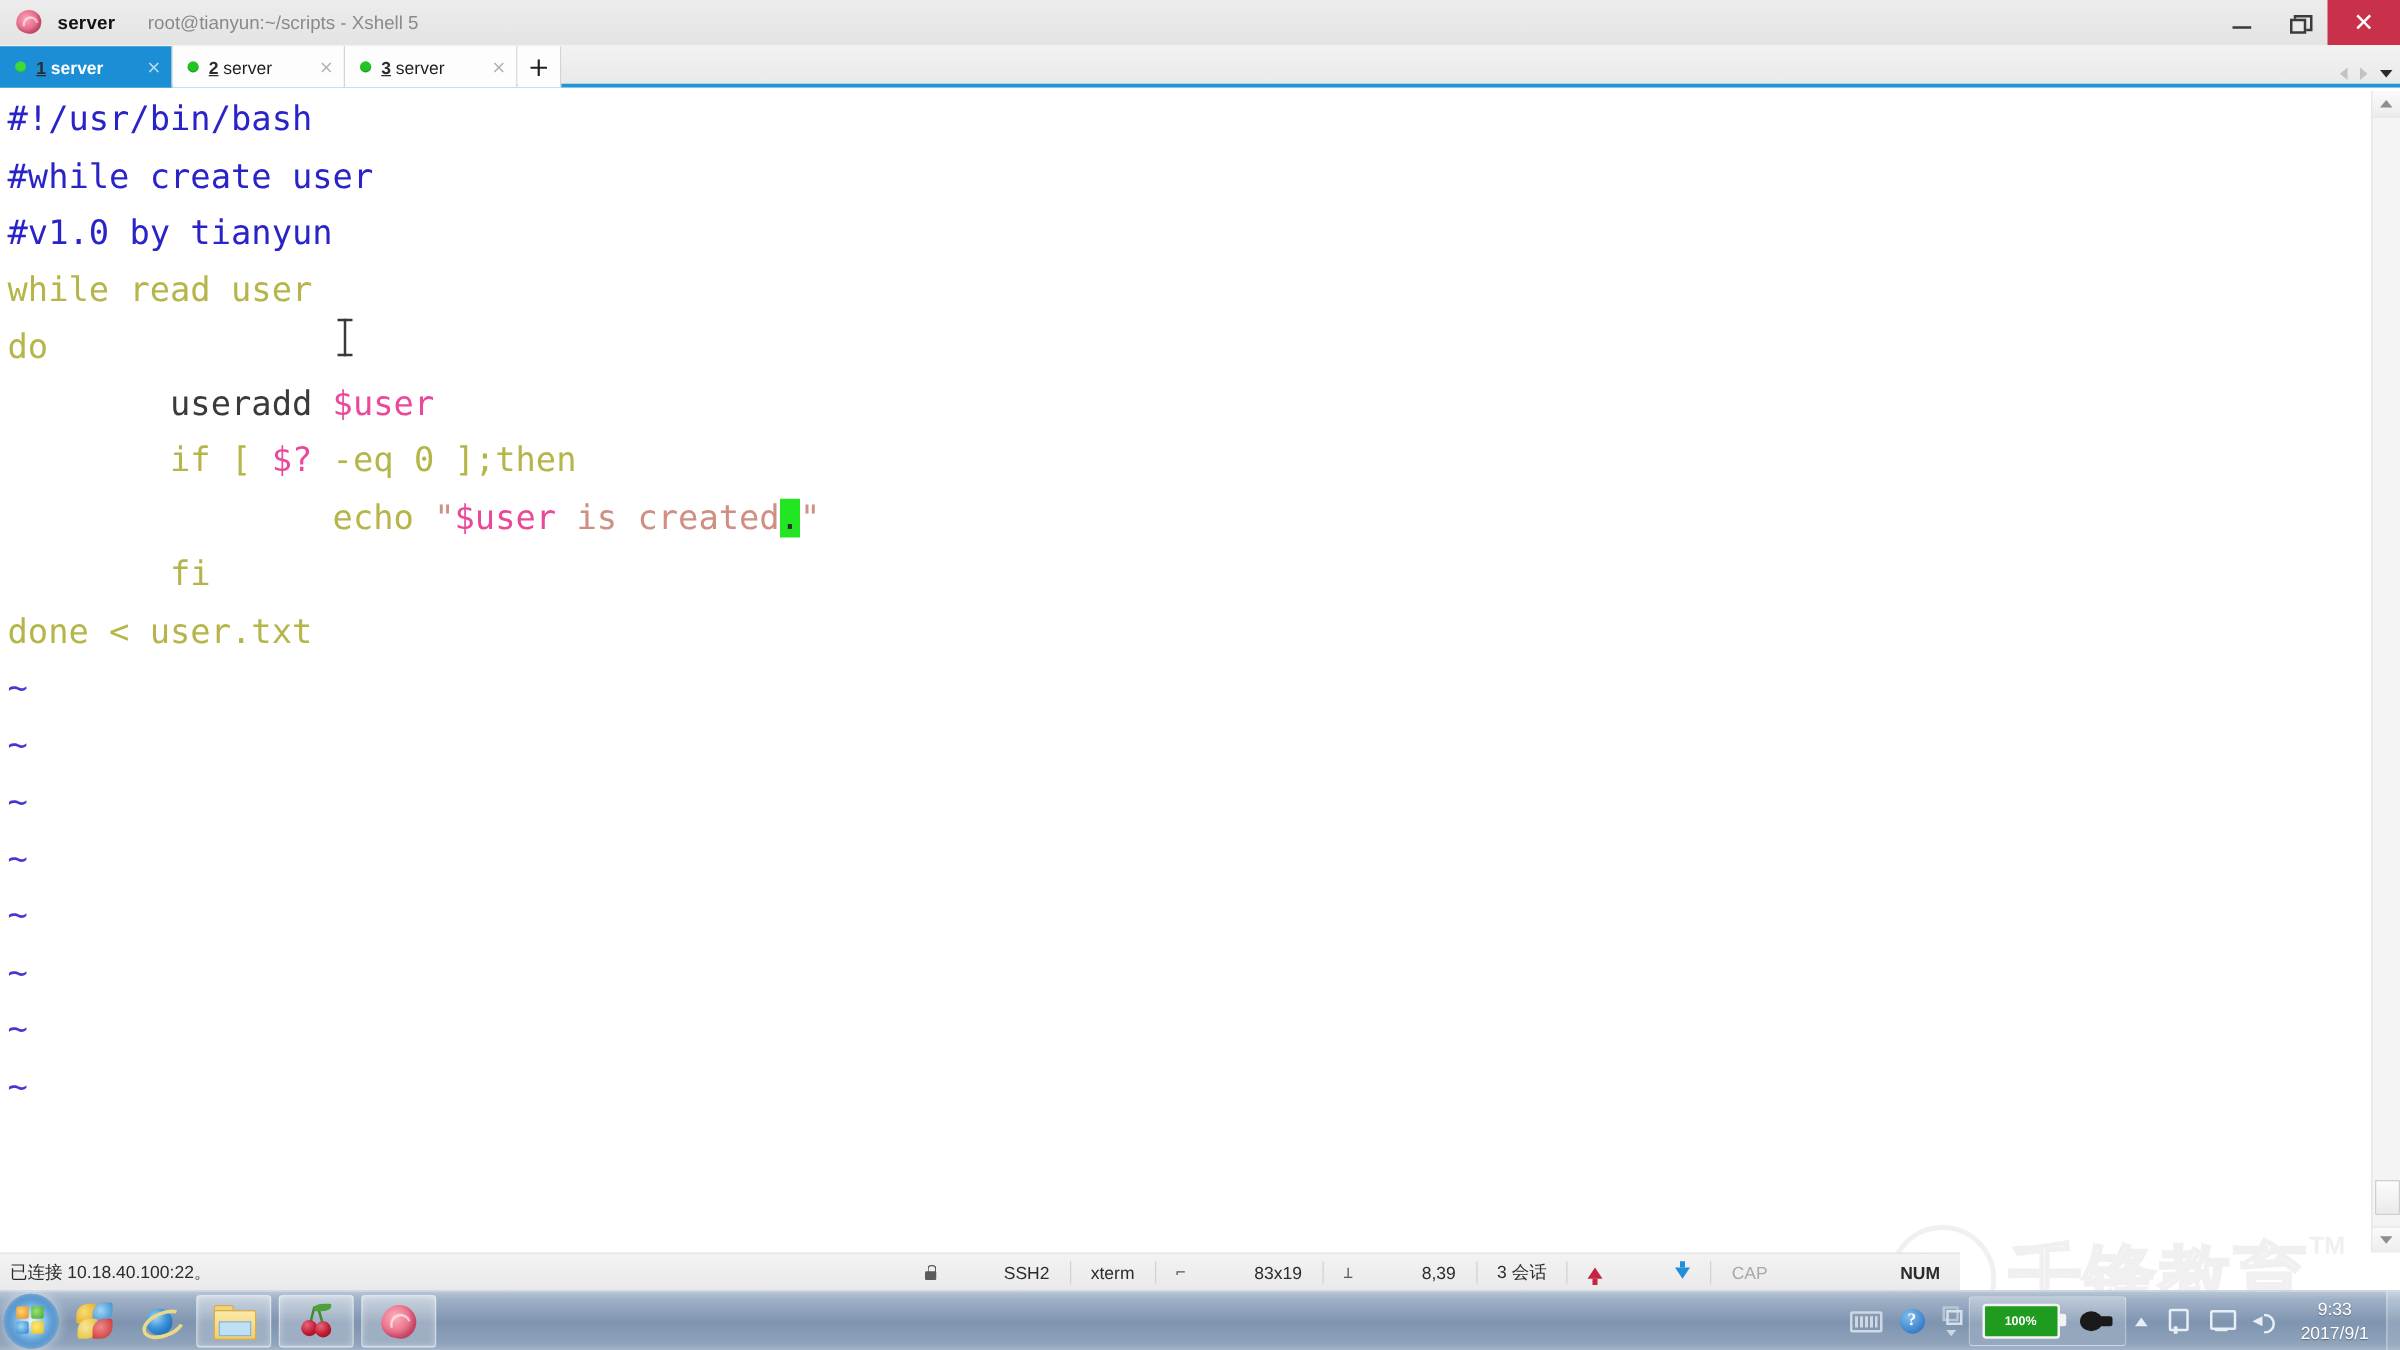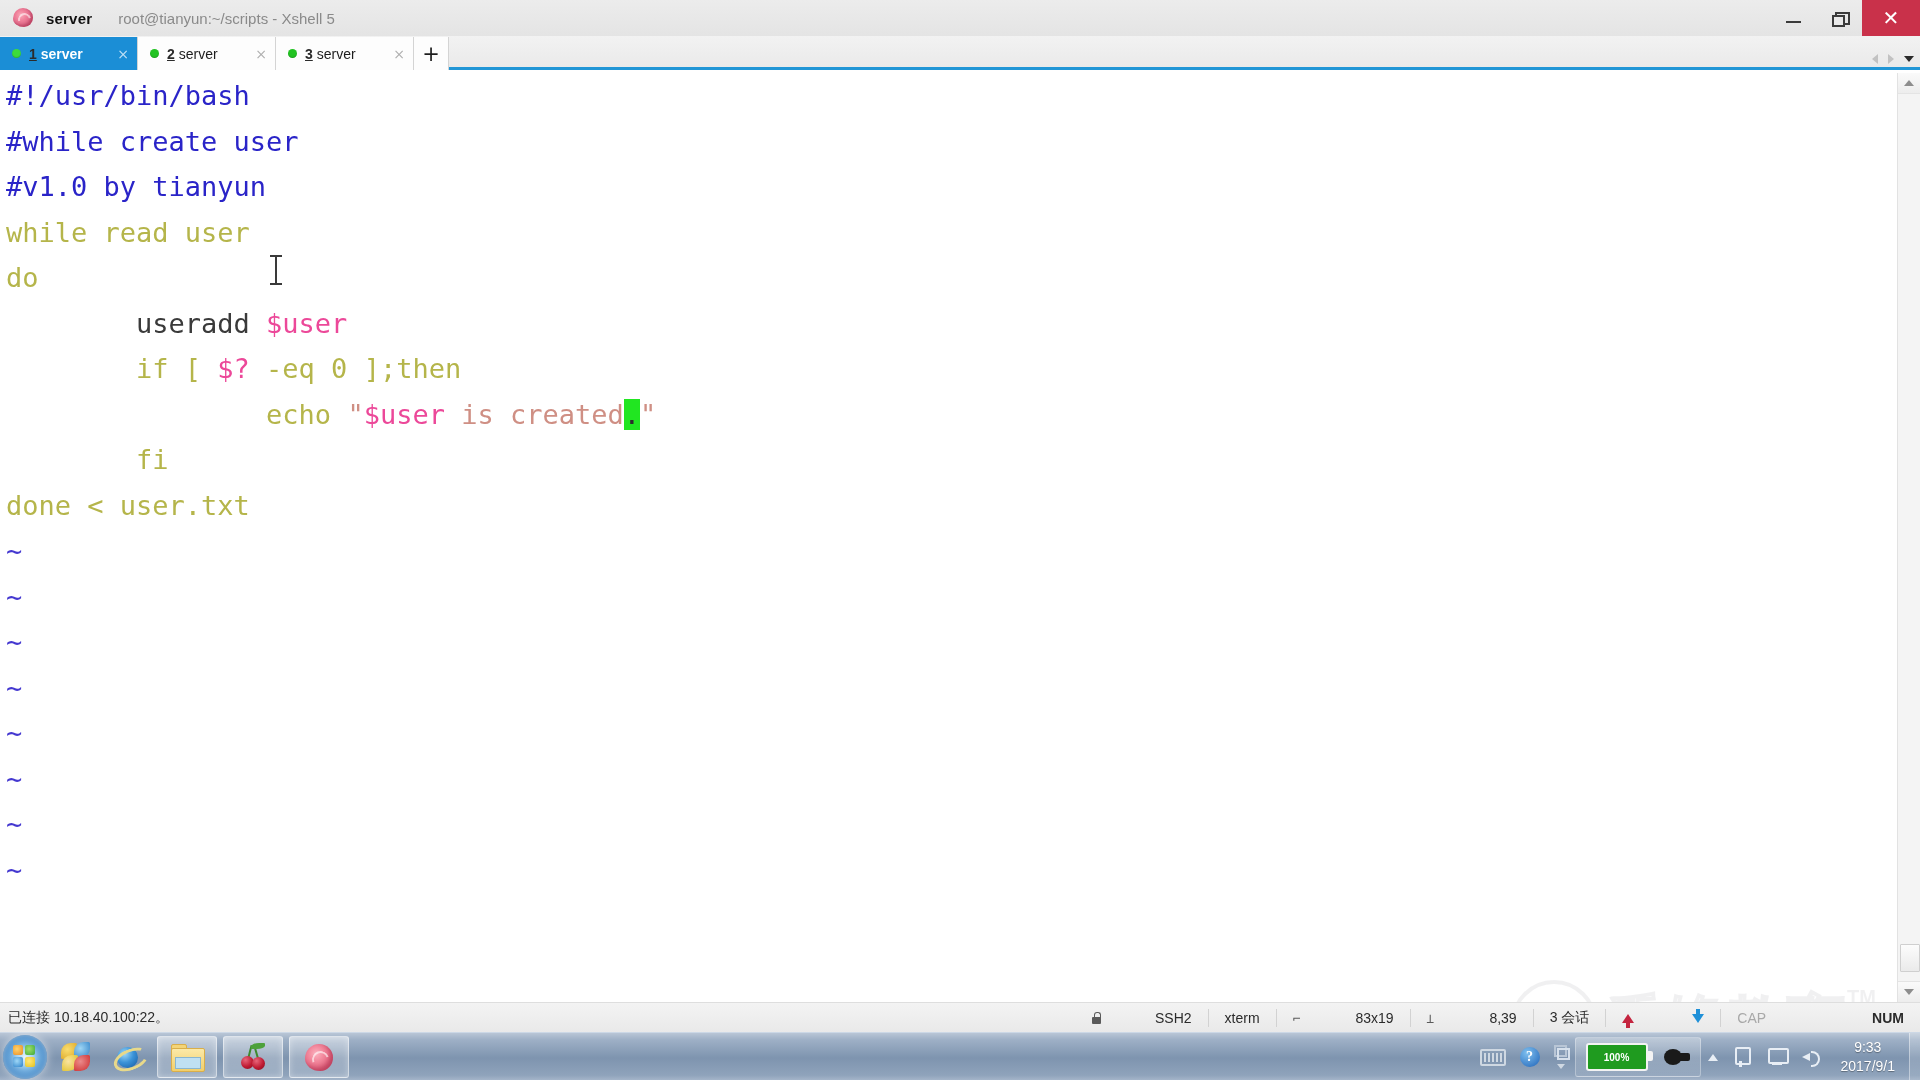--- a/index.html
+++ b/index.html
@@ -156,21 +156,21 @@
   .sb-down{position:absolute;bottom:0;left:0;border-top:1px solid #e4e4e4;}
   .sb-ar-u{width:0;height:0;border-left:5px solid transparent;border-right:5px solid transparent;border-bottom:6px solid #8d8d8d;}
   .sb-ar-d{width:0;height:0;border-left:5px solid transparent;border-right:5px solid transparent;border-top:6px solid #8d8d8d;}
   .sb-thumb{
     position:absolute;left:2px;bottom:30px;width:18px;height:26px;
     background:linear-gradient(#fcfcfc,#eaeaea);border:1px solid #cfcfcf;border-radius:1px;
   }
 
   
   .statusbar{
-    position:absolute;left:0;top:1002px;width:1920px;height:30px;
+    position:absolute;left:0;top:1002px;width:1568px;height:30px;
     background:linear-gradient(#f3f3f3,#e9e9e9);border-top:1px solid #dedede;
     display:flex;align-items:center;font-size:14px;color:#2b2b2b;
   }
   .sb-left{margin-left:8px;}
   .sb-right{margin-left:auto;display:flex;align-items:center;}
   .sb-cell{display:flex;align-items:center;padding:0 16px;height:30px;white-space:nowrap;gap:48px;}
   .sb-sep{width:1px;height:18px;background:#d2d2d2;}
   .lockico{
     width:9px;height:12px;position:relative;margin-right:6px;
   }

